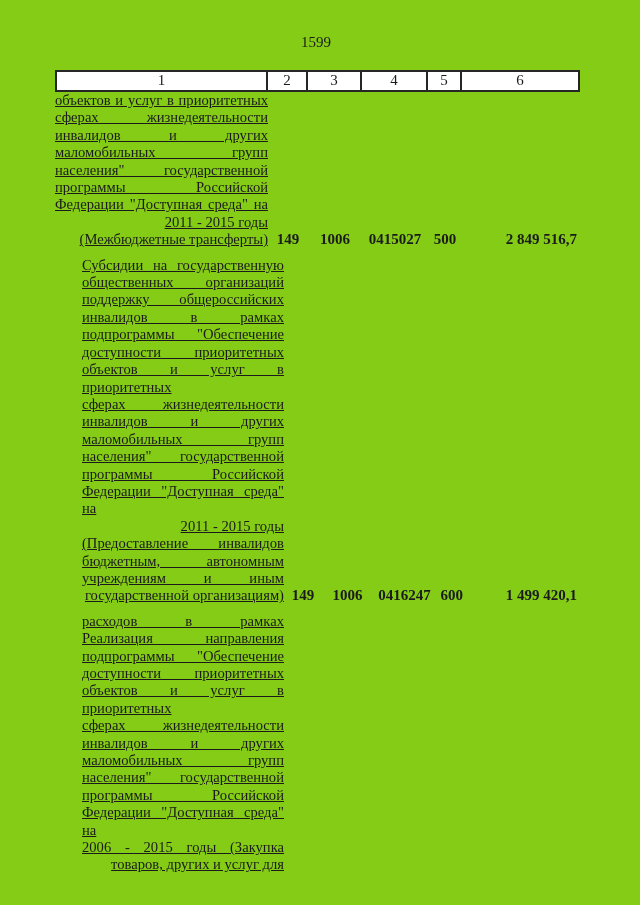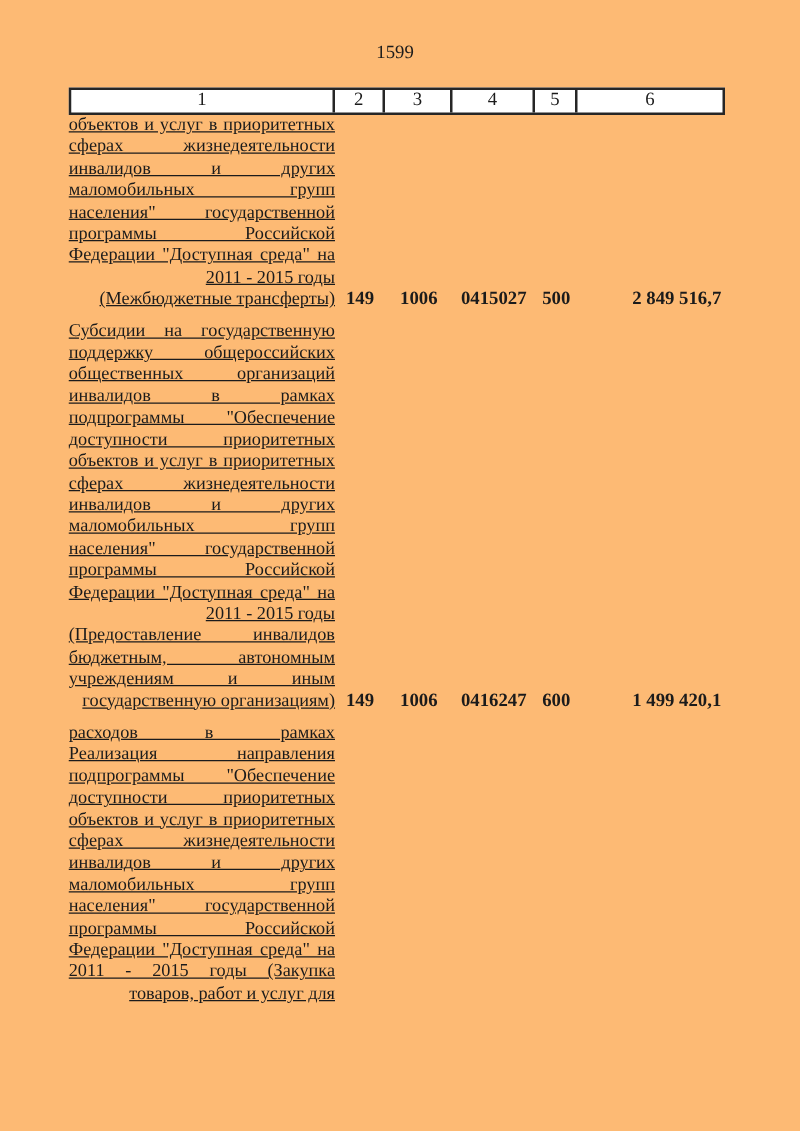--- a/index.html
+++ b/index.html
@@ -4,21 +4,21 @@
 <style>
   * { margin: 0; padding: 0; box-sizing: border-box; }
   html, body { width: 640px; height: 905px; }
   body {
     background: #ffffff;
     color: #1b1b1b;
     font-family: "Liberation Serif", "DejaVu Serif", serif;
     position: relative;
     overflow: hidden;
   }
-  .page { position: absolute; inset: 0; background: #fdba74; }
+  .page { position: absolute; inset: 0; background: #84cc16; }
 
   .page-number {
     position: absolute;
     top: 33px;
     left: 0;
     width: 632px;
     text-align: center;
     font-size: 15px;
     line-height: 18px;
   }
@@ -49,21 +49,21 @@
   .th.c4 { width: 66px; }
   .th.c5 { width: 34px; }
   .th.c6 { width: 116px; }
 
   .tbody { width: 525px; }
 
   .trow {
     display: flex;
     align-items: flex-end;
   }
-  .trow + .trow { margin-top: 8px; }
+  .trow + .trow { margin-top: 8px; margin-left: 27px; }
 
   .td.c1 { width: 213px; text-decoration: underline; }
   .td.c2 { width: 40px; }
   .td.c3 { width: 54px; }
   .td.c4 { width: 66px; }
   .td.c5 { width: 34px; }
   .td.c6 { width: 118px; }
 
   .line {
     font-size: 14.6px;
@@ -120,59 +120,59 @@
           </div>
           <div class="td val c2">149</div>
           <div class="td val c3">1006</div>
           <div class="td val c4">0415027</div>
           <div class="td val c5">500</div>
           <div class="td val c6">2 849 516,7</div>
         </div>
         <div class="trow">
           <div class="td c1">
             <div class="line just">Субсидии на государственную</div>
+            <div class="line just">общественных организаций</div>
             <div class="line just">поддержку общероссийских</div>
-            <div class="line just">общественных организаций</div>
             <div class="line just">инвалидов в рамках</div>
             <div class="line just">подпрограммы "Обеспечение</div>
             <div class="line just">доступности приоритетных</div>
             <div class="line just">объектов и услуг в приоритетных</div>
             <div class="line just">сферах жизнедеятельности</div>
             <div class="line just">инвалидов и других</div>
             <div class="line just">маломобильных групп</div>
             <div class="line just">населения" государственной</div>
             <div class="line just">программы Российской</div>
             <div class="line just">Федерации "Доступная среда" на</div>
             <div class="line">2011 - 2015 годы</div>
             <div class="line just">(Предоставление инвалидов</div>
             <div class="line just">бюджетным, автономным</div>
             <div class="line just">учреждениям и иным</div>
-            <div class="line">государственную организациям)</div>
+            <div class="line">государственной организациям)</div>
           </div>
           <div class="td val c2">149</div>
           <div class="td val c3">1006</div>
           <div class="td val c4">0416247</div>
           <div class="td val c5">600</div>
           <div class="td val c6">1 499 420,1</div>
         </div>
         <div class="trow">
           <div class="td c1">
             <div class="line just">расходов в рамках</div>
             <div class="line just">Реализация направления</div>
             <div class="line just">подпрограммы "Обеспечение</div>
             <div class="line just">доступности приоритетных</div>
             <div class="line just">объектов и услуг в приоритетных</div>
             <div class="line just">сферах жизнедеятельности</div>
             <div class="line just">инвалидов и других</div>
             <div class="line just">маломобильных групп</div>
             <div class="line just">населения" государственной</div>
             <div class="line just">программы Российской</div>
             <div class="line just">Федерации "Доступная среда" на</div>
-            <div class="line just">2011 - 2015 годы (Закупка</div>
-            <div class="line">товаров, работ и услуг для</div>
+            <div class="line just">2006 - 2015 годы (Закупка</div>
+            <div class="line">товаров, других и услуг для</div>
           </div>
           <div class="td val c2"></div>
           <div class="td val c3"></div>
           <div class="td val c4"></div>
           <div class="td val c5"></div>
           <div class="td val c6"></div>
         </div>
       </div>
 
   </div>

